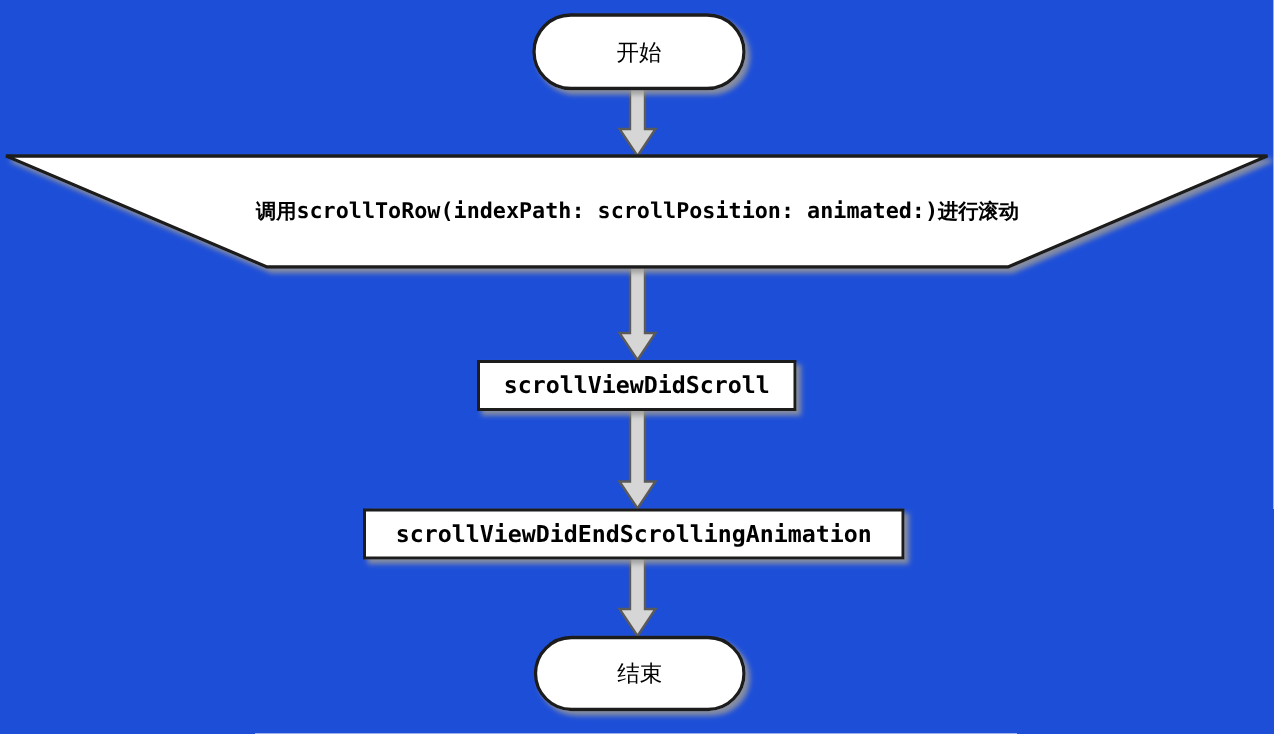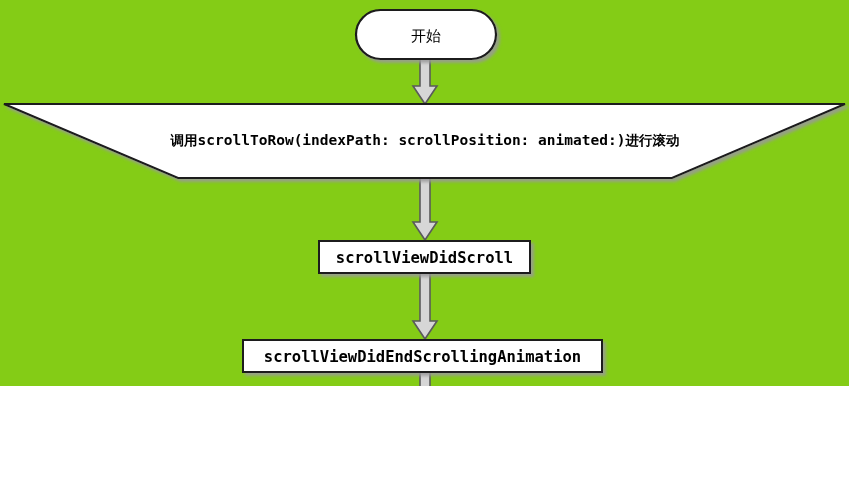--- a/index.html
+++ b/index.html
@@ -6,22 +6,22 @@
     margin: 0;
     padding: 0;
     background: #ffffff;
   }
   body {
     font-family: "DejaVu Sans", sans-serif;
   }
   #canvas {
     position: relative;
     width: 849px;
-    height: 386px;
-    background: #84cc16;
+    height: 489px;
+    background: #1d4ed8;
     overflow: hidden;
   }
   #flow-svg {
     position: absolute;
     left: 0;
     top: 0;
     width: 849px;
     height: 489px;
   }
   .node-label {

